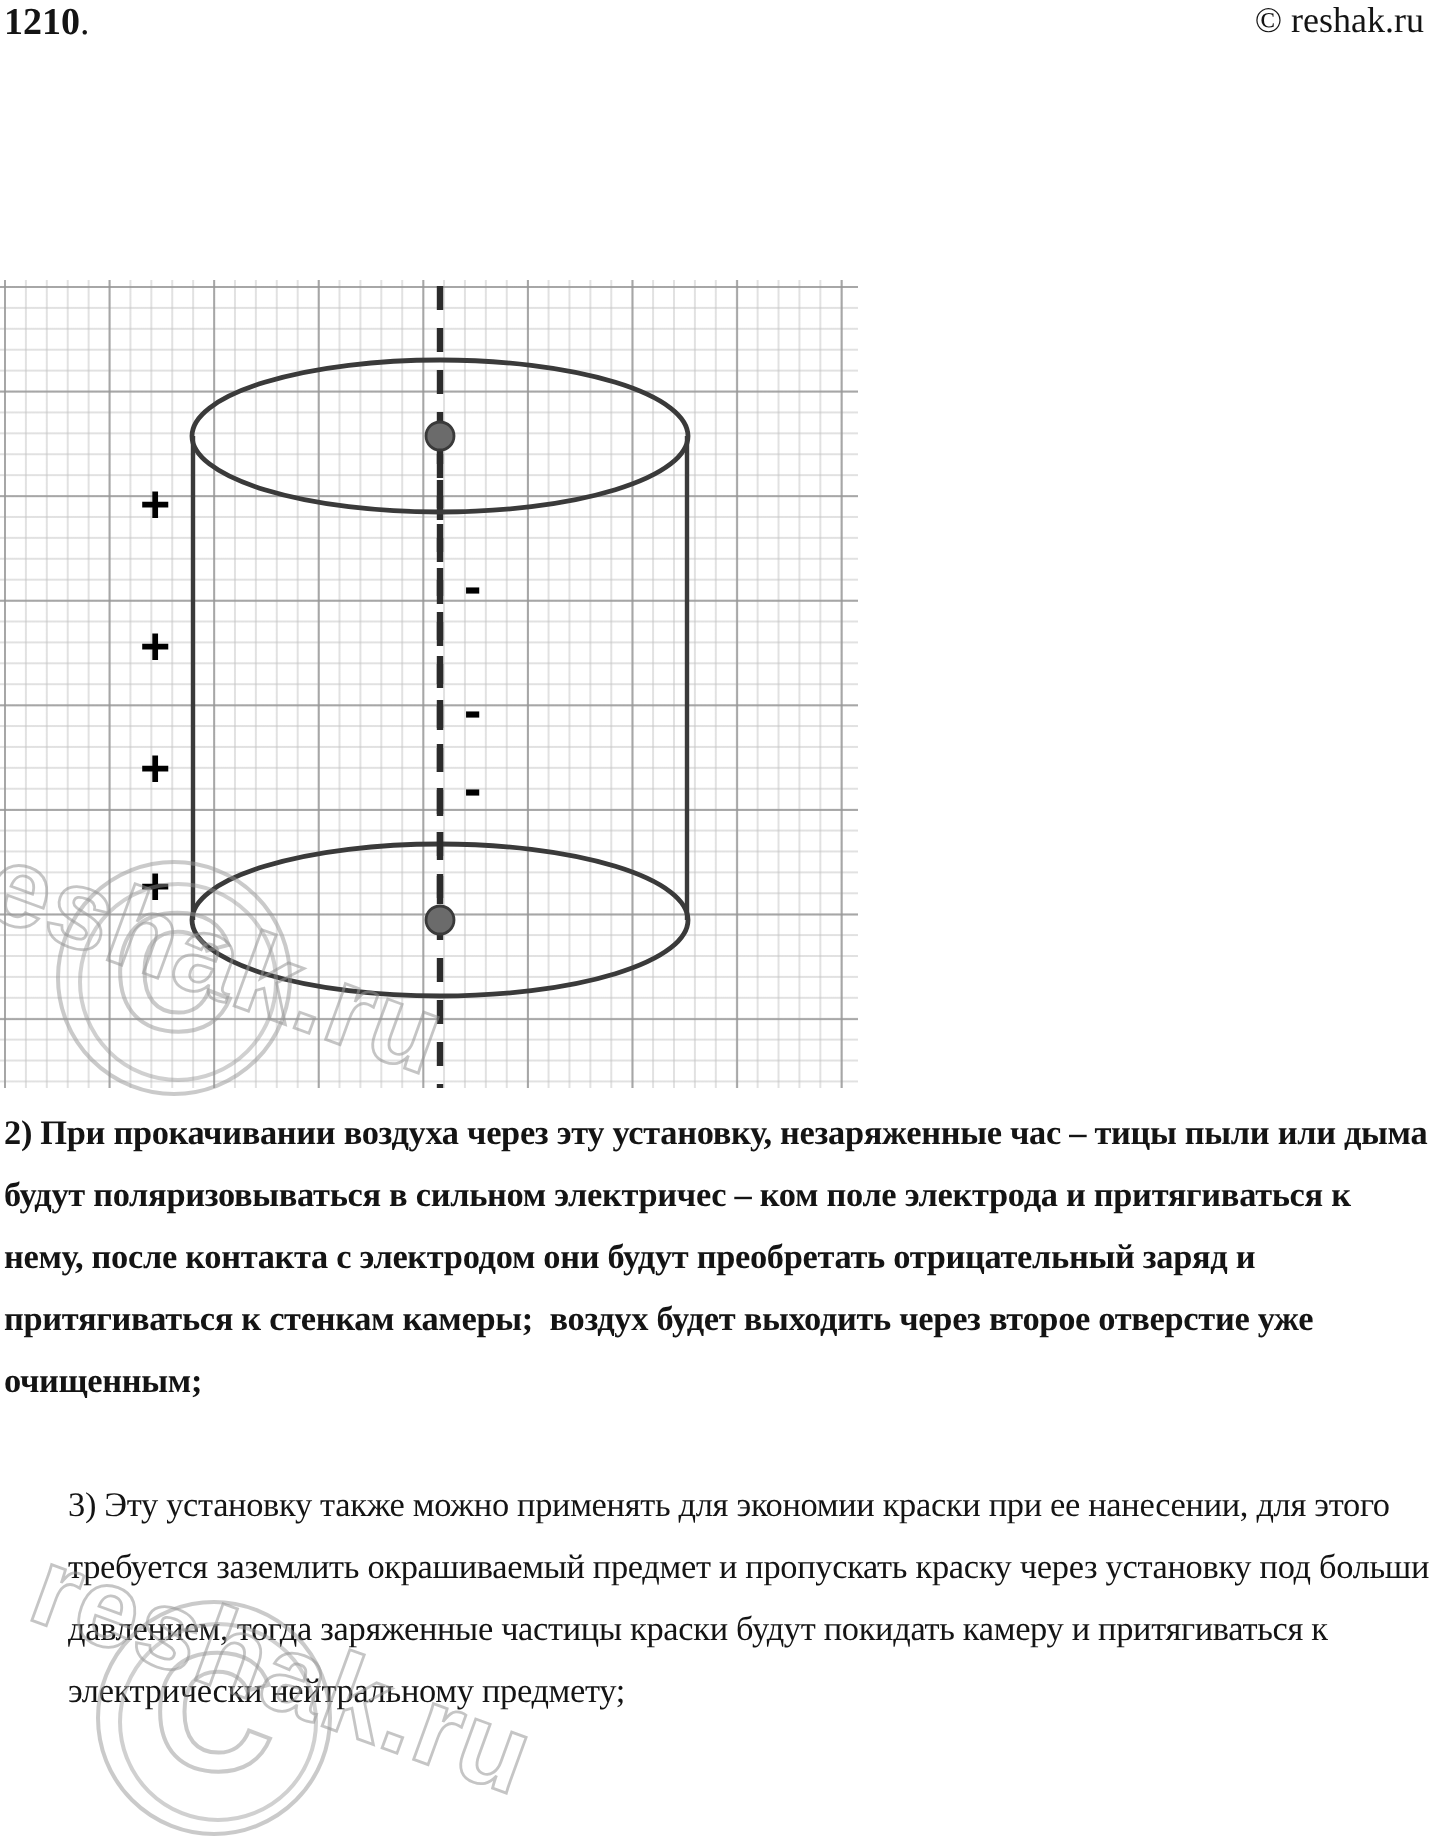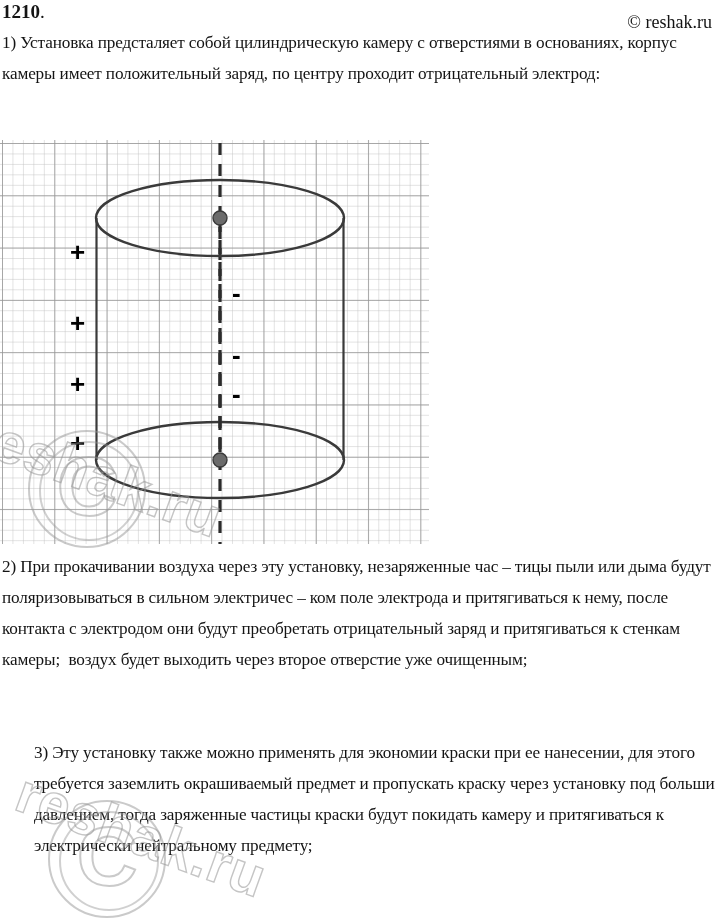--- a/index.html
+++ b/index.html
@@ -18,36 +18,36 @@
   .header{
     position:absolute;left:0;top:0;width:715px;height:24px;
   }
   .task-number{
     position:absolute;left:2px;top:1px;
     font-size:19px;font-weight:bold;letter-spacing:0px;
     line-height:22px;
   }
   .task-number .dot{font-weight:normal;}
   .site-mark{
-    position:absolute;right:3px;top:12px;
+    position:absolute;right:3px;top:0;
     font-size:18px;line-height:21px;white-space:nowrap;
   }
   .site-mark .copy{font-size:18px;}
 
   
   .para{
     position:absolute;left:2px;
     font-size:17.2px;
     line-height:31px;
     letter-spacing:-0.15px;
     width:712px;
     white-space:pre-wrap;
   }
   #para1{top:27px;}
-  #para2{top:551px;}
+  #para2{top:551px;font-weight:bold;}
   #para3{top:737px;margin-left:32px;}
 
   
   .diagram{
     position:absolute;left:0px;top:140px;
     width:429px;height:404px;
     background-color:#ffffff;
     background-image:
       
       linear-gradient(to right,  rgba(150,150,150,0.78) 1.1px, transparent 1.1px),
@@ -119,21 +119,20 @@
 </head>
 <body>
 
 <div class="page">
 
   <div class="header">
     <div class="task-number"><span>1210</span><span class="dot">.</span></div>
     <div class="site-mark"><span class="copy">©</span> <span>reshak.ru</span></div>
   </div>
 
-  <div class="para" id="para1">1) Установка предсталяет собой цилиндрическую камеру с отверстиями в основаниях, корпус камеры имеет положительный заряд, по центру проходит отрицательный электрод:</div>
 
   <div class="diagram">
     <svg width="429" height="404" viewBox="0 0 429 404">
 
       <line x1="220" y1="3" x2="220" y2="404" stroke="#2b2b2b" stroke-width="3.2" stroke-dasharray="12 9"></line>
 
       <line x1="96.5" y1="78" x2="96.5" y2="320" stroke="#3a3a3a" stroke-width="2.2"></line>
       <line x1="343.5" y1="78" x2="343.5" y2="320" stroke="#3a3a3a" stroke-width="2.2"></line>
 
       <ellipse cx="220" cy="320" rx="124" ry="38" fill="none" stroke="#3a3a3a" stroke-width="2.4"></ellipse>

